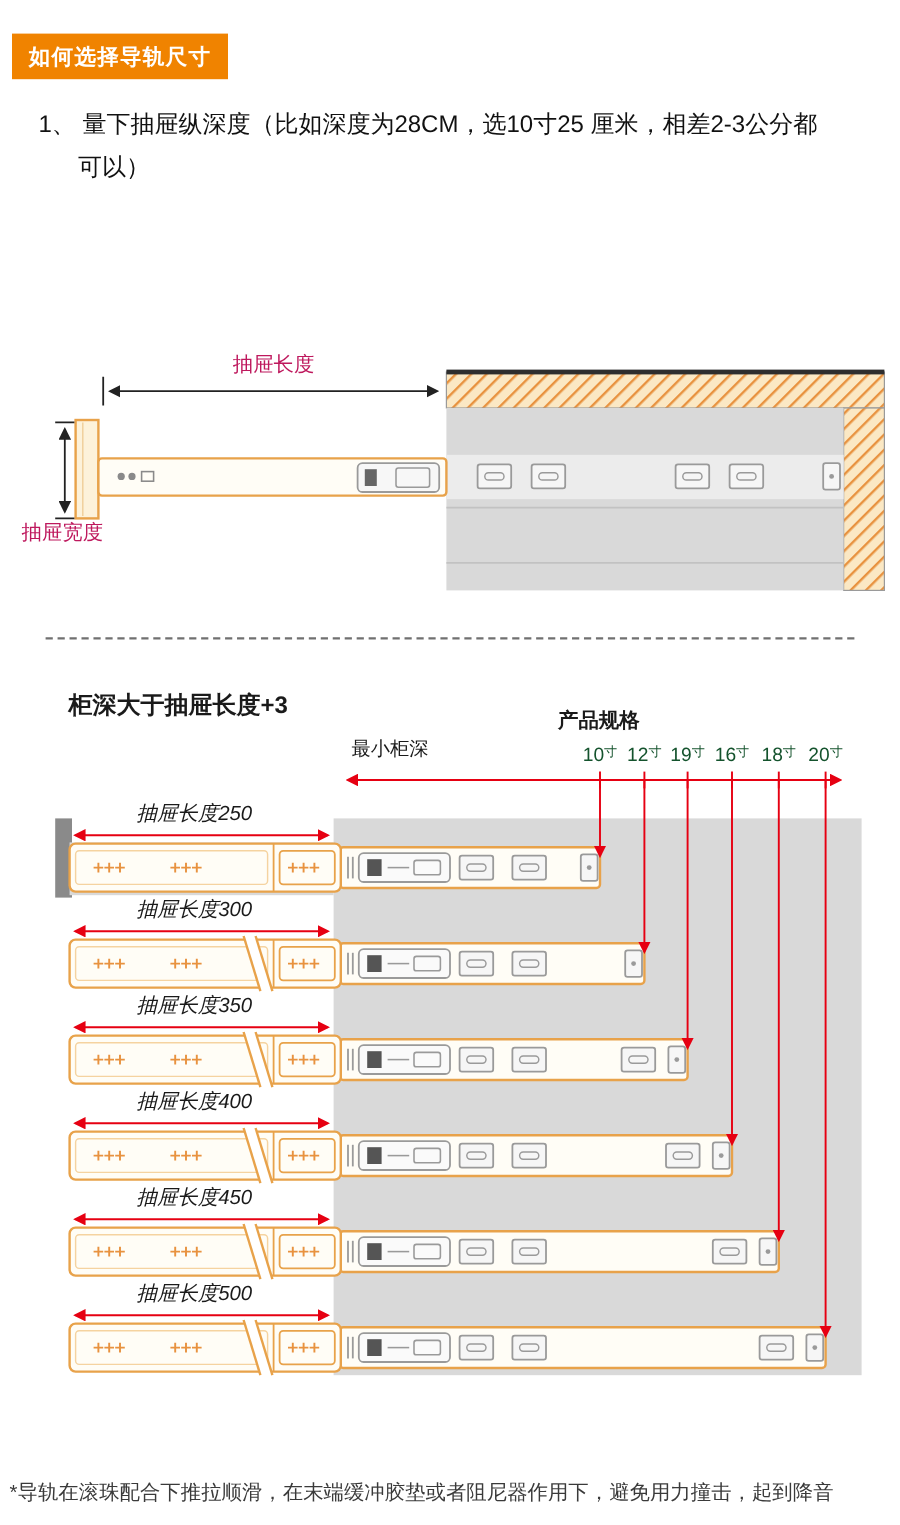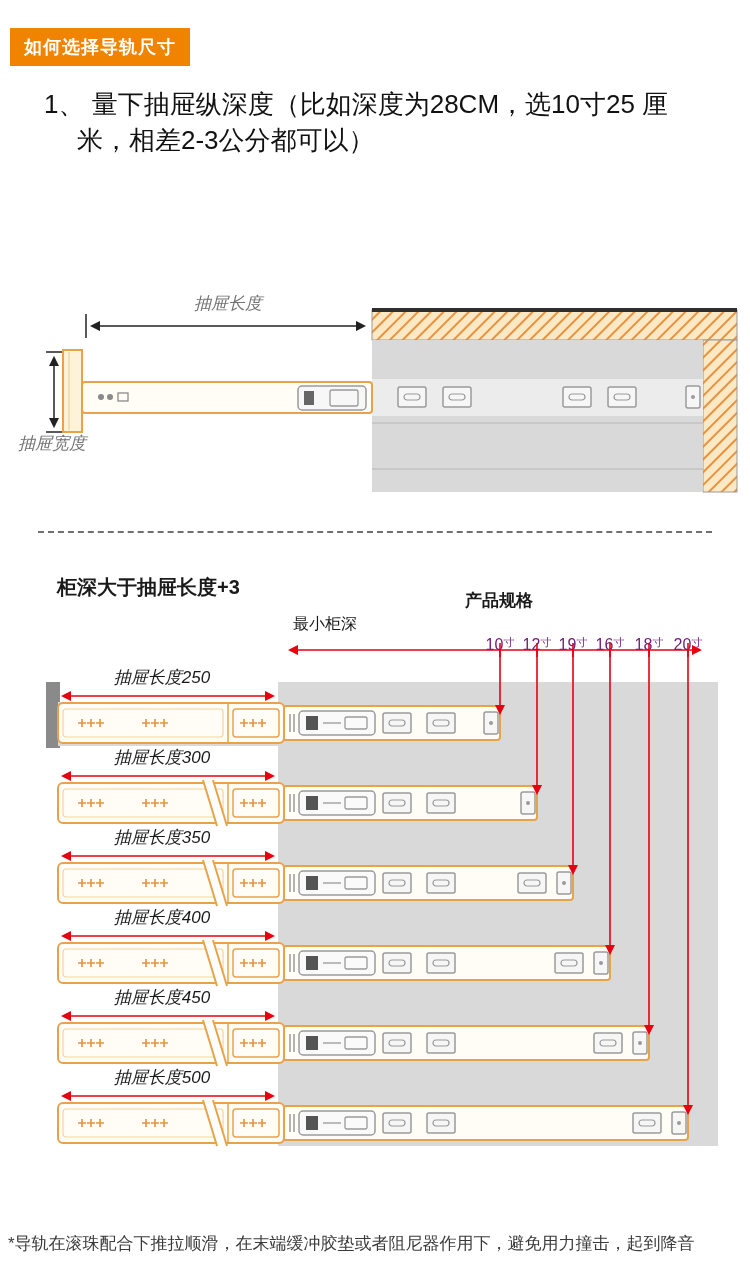--- a/index.html
+++ b/index.html
@@ -3,34 +3,34 @@
 <meta charset="utf-8">
 <style>
   html,body{margin:0;padding:0;}
   body{width:750px;height:1271px;position:relative;background:#ffffff;
        font-family:"Liberation Sans","DejaVu Sans",sans-serif;overflow:hidden;}
   
   .badge{position:absolute;left:10px;top:28px;background:#f08300;color:#ffffff;
          font-size:18px;font-weight:700;padding:7px 14px;letter-spacing:1px;}
   
   .instructions{position:absolute;left:32px;top:86px;width:652px;color:#111;}
-  .inst{margin:0 0 2px 12px;font-size:26px;line-height:36px;padding-left:33px;text-indent:-33px;}
+  .inst{margin:0 0 2px 0;font-size:20px;line-height:36px;padding-left:33px;text-indent:-33px;}
   .note{margin:4px 0 0 0;font-size:20px;line-height:34px;font-weight:700;}
   .hl{background:#a6a6a6;padding:1px 0;}
   .red{color:#e60012;}
   
-  .dlabel{position:absolute;font-size:17px;color:#737373;font-style:italic;}
+  .dlabel{position:absolute;font-size:17px;color:#be185d;}
   svg{position:absolute;left:0;}
   
   .divider{position:absolute;left:38px;top:531px;width:674px;border-top:2px dashed #707070;}
   
   .d2-title{position:absolute;left:57px;top:574px;font-size:20px;font-weight:700;color:#1a1a1a;}
   .d2-spec{position:absolute;left:465px;top:589px;font-size:17px;font-weight:700;color:#1a1a1a;}
   .d2-min{position:absolute;left:293px;top:614px;font-size:16px;color:#1a1a1a;}
-  .size{position:absolute;top:619px;width:40px;text-align:center;font-size:16px;color:#701a75;margin-top:16px;}
+  .size{position:absolute;top:619px;width:40px;text-align:center;font-size:16px;color:#14532d;}
   .size .cun{font-size:11px;vertical-align:4px;}
   .rowlabel{position:absolute;left:52px;width:220px;text-align:center;font-size:17px;color:#1a1a1a;font-style:italic;}
   .footnote{position:absolute;left:8px;top:1200px;width:740px;font-size:17px;color:#3a3a3a;margin-top:32px;}
 </style>
 </head>
 <body>
 
 <svg width="0" height="0" style="position:absolute" aria-hidden="true">
   <defs>
     <marker id="mB" viewBox="0 0 10 10" refX="8" refY="5" markerWidth="7" markerHeight="7" orient="auto-start-reverse">

